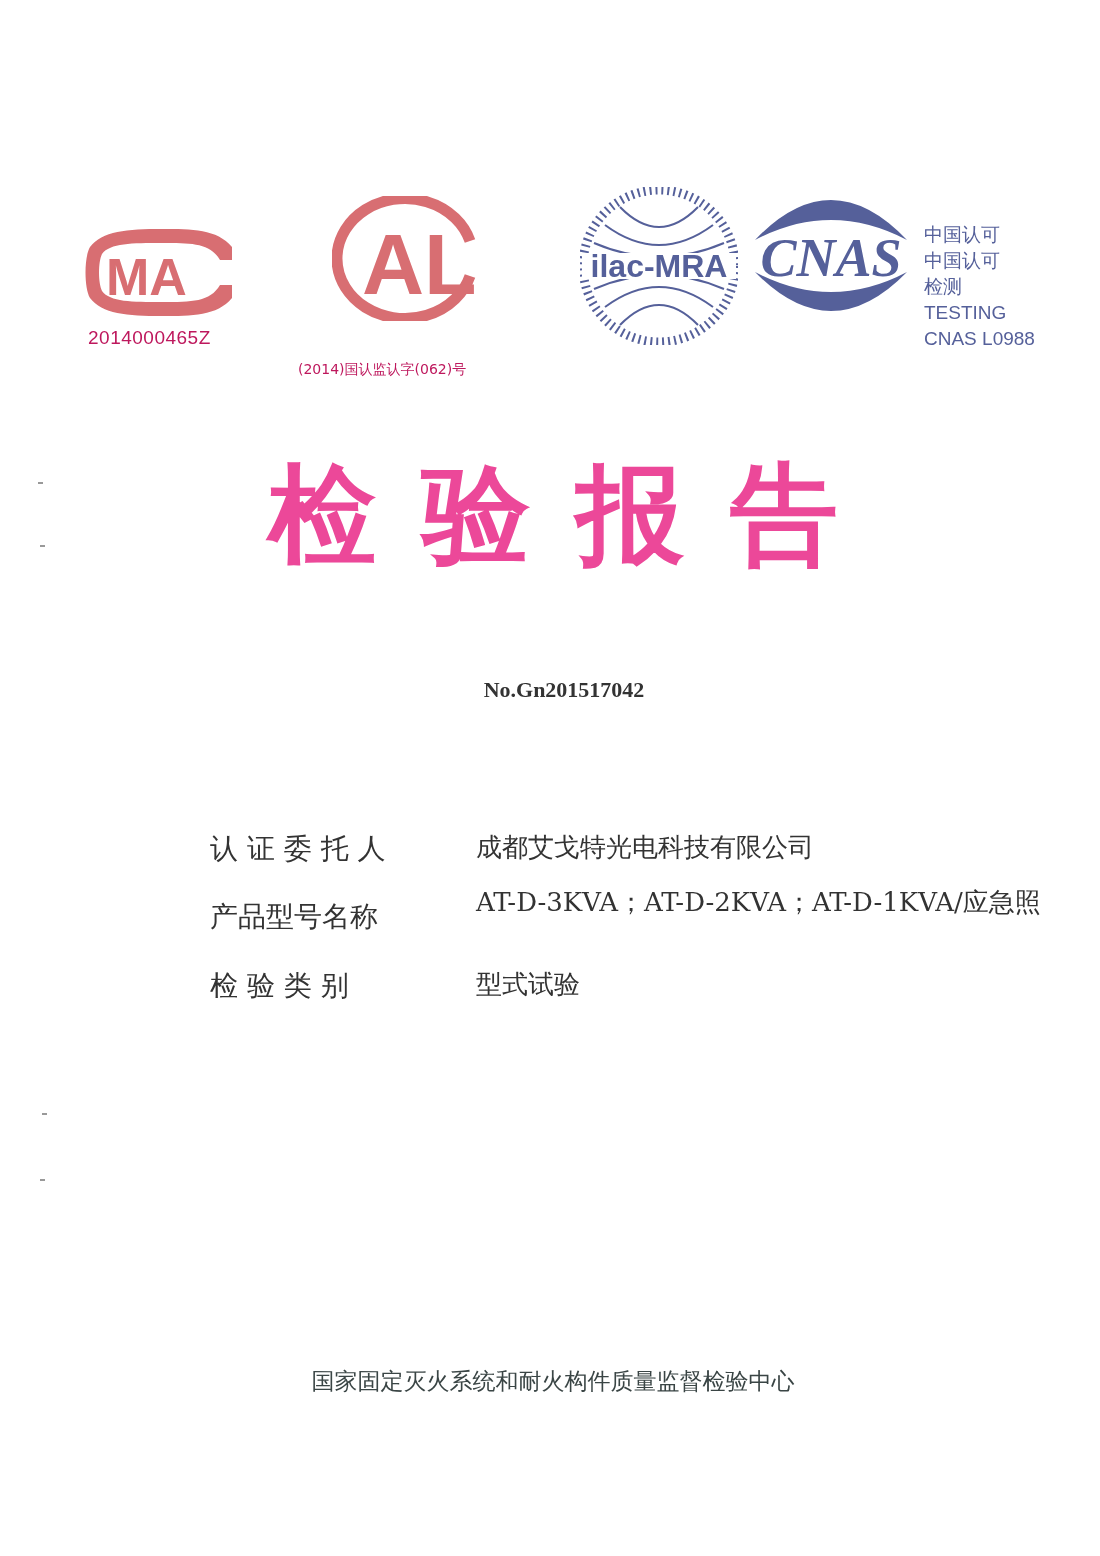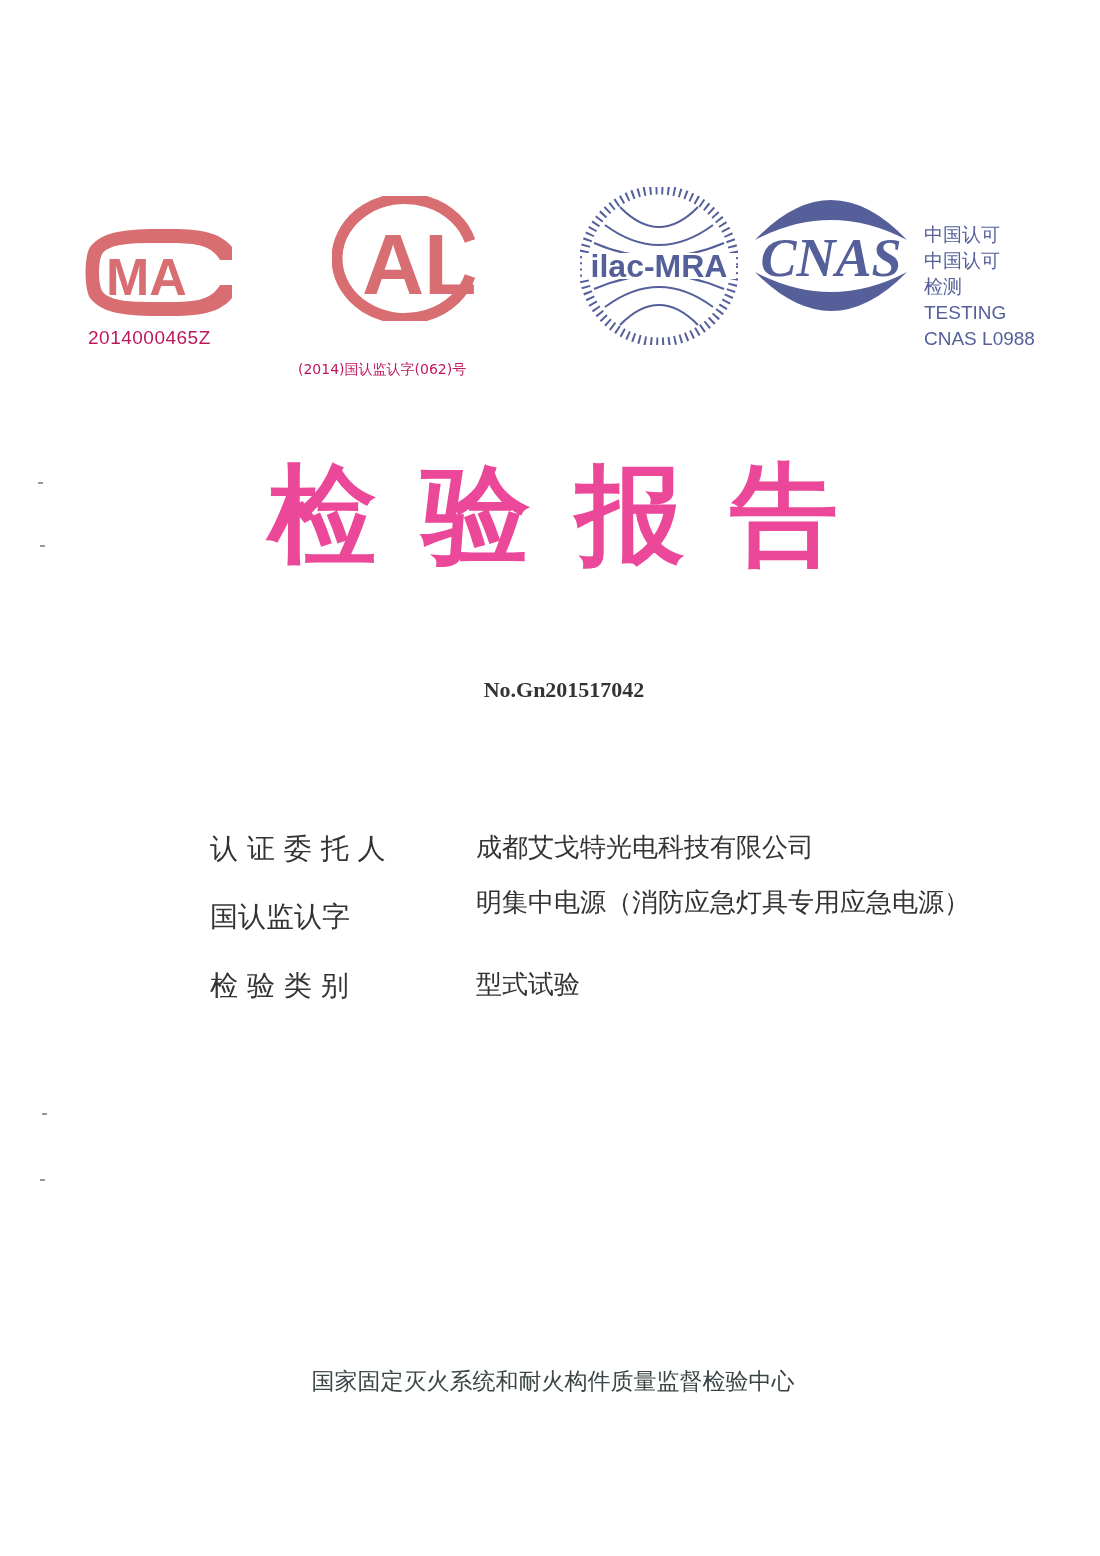--- a/index.html
+++ b/index.html
@@ -73,23 +73,23 @@
 
 <div class="abs title">检验报告</div>
 
 <div class="abs report-no">No.Gn201517042</div>
 
 <div class="abs field-label" style="top:830px;">认 证 委 托 人</div>
 <div class="abs field-value" style="top:833px;">
   <div>成都艾戈特光电科技有限公司</div>
 </div>
 
-<div class="abs field-label" style="top:898px;">国认监认字</div>
+<div class="abs field-label" style="top:898px;">产品型号名称</div>
 <div class="abs field-value" style="top:888px;">
-  <div>明集中电源（消防应急灯具专用应急电源）</div>
+  <div>AT-D-3KVA；AT-D-2KVA；AT-D-1KVA/应急照</div>
 </div>
 
 <div class="abs field-label" style="top:967px;">检 验 类 别</div>
 <div class="abs field-value" style="top:970px;">
   <div>型式试验</div>
 </div>
 
 <div class="abs footer">国家固定灭火系统和耐火构件质量监督检验中心</div>
 
 <div class="abs mark" style="left:38px;top:482px;"></div>

